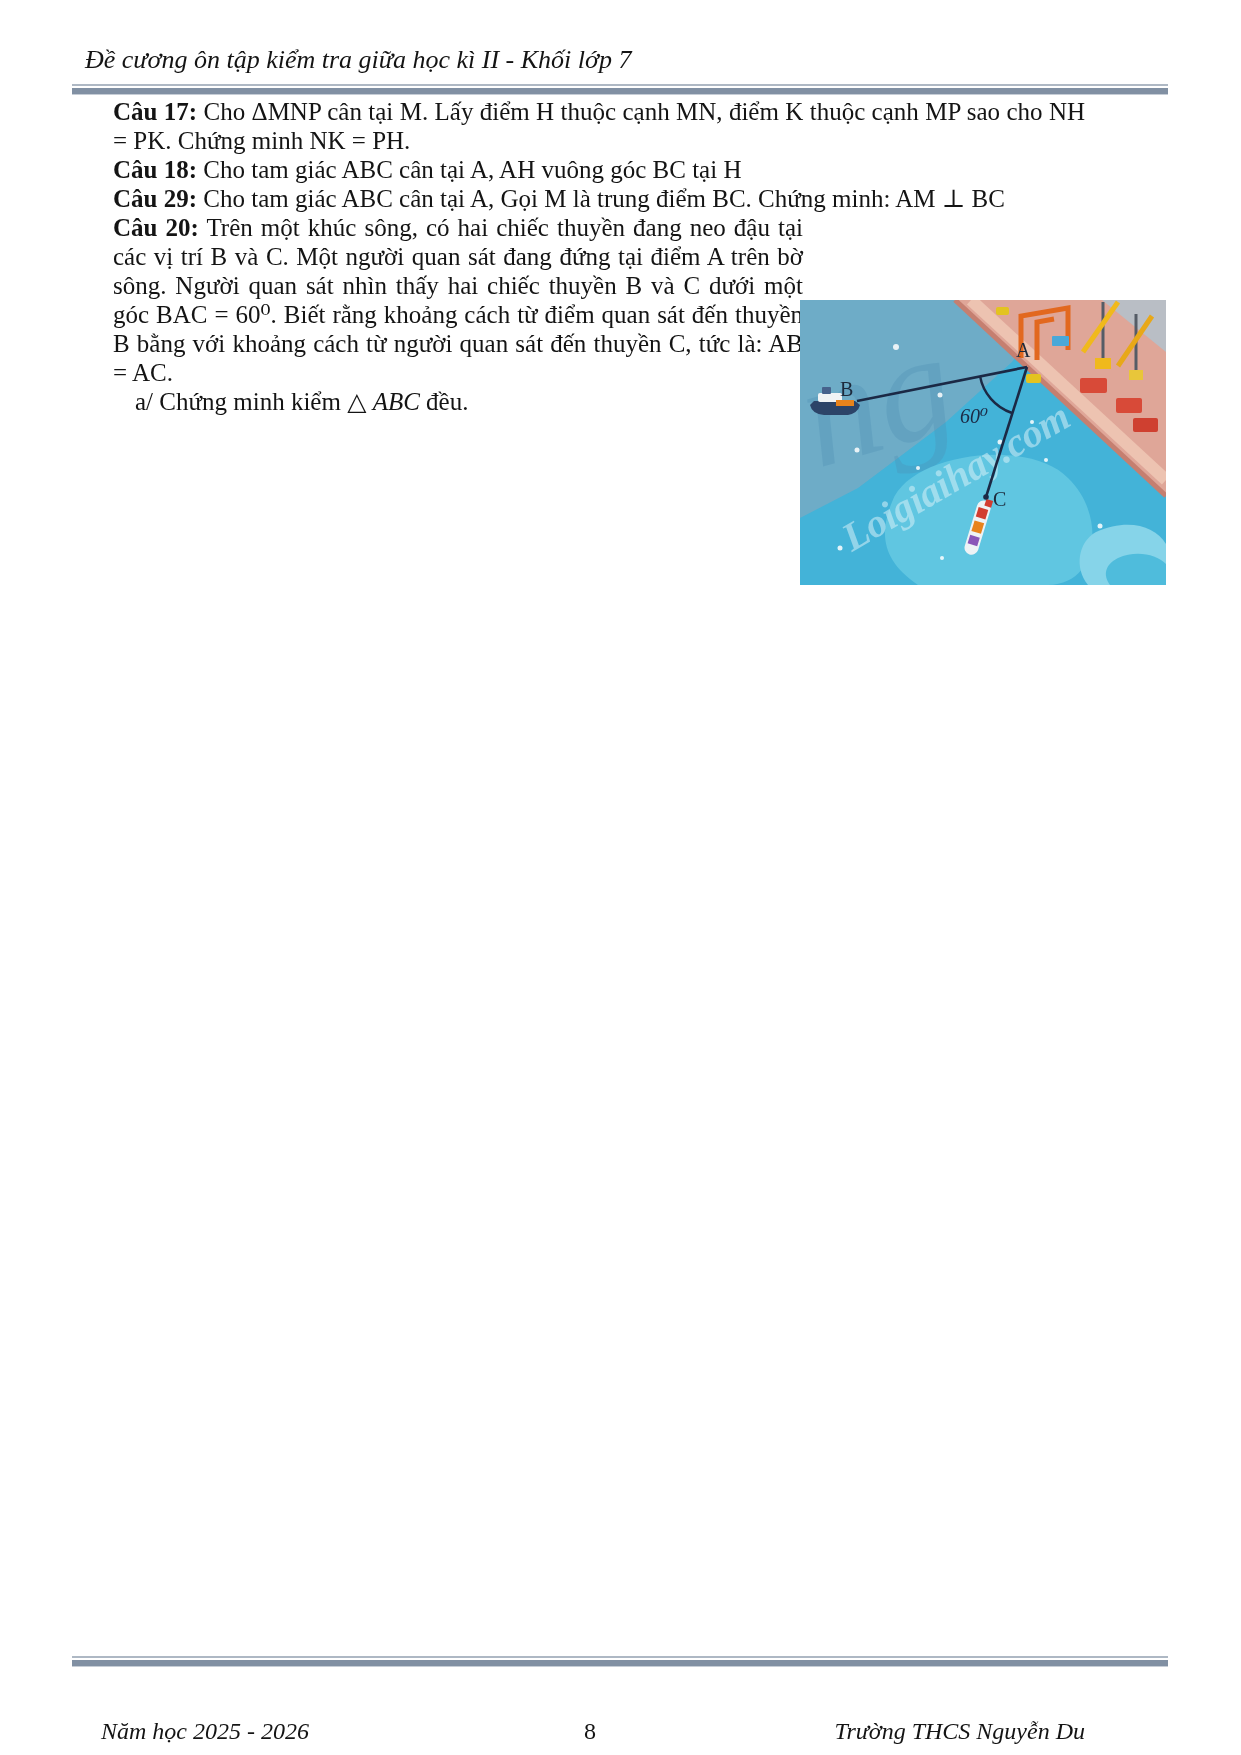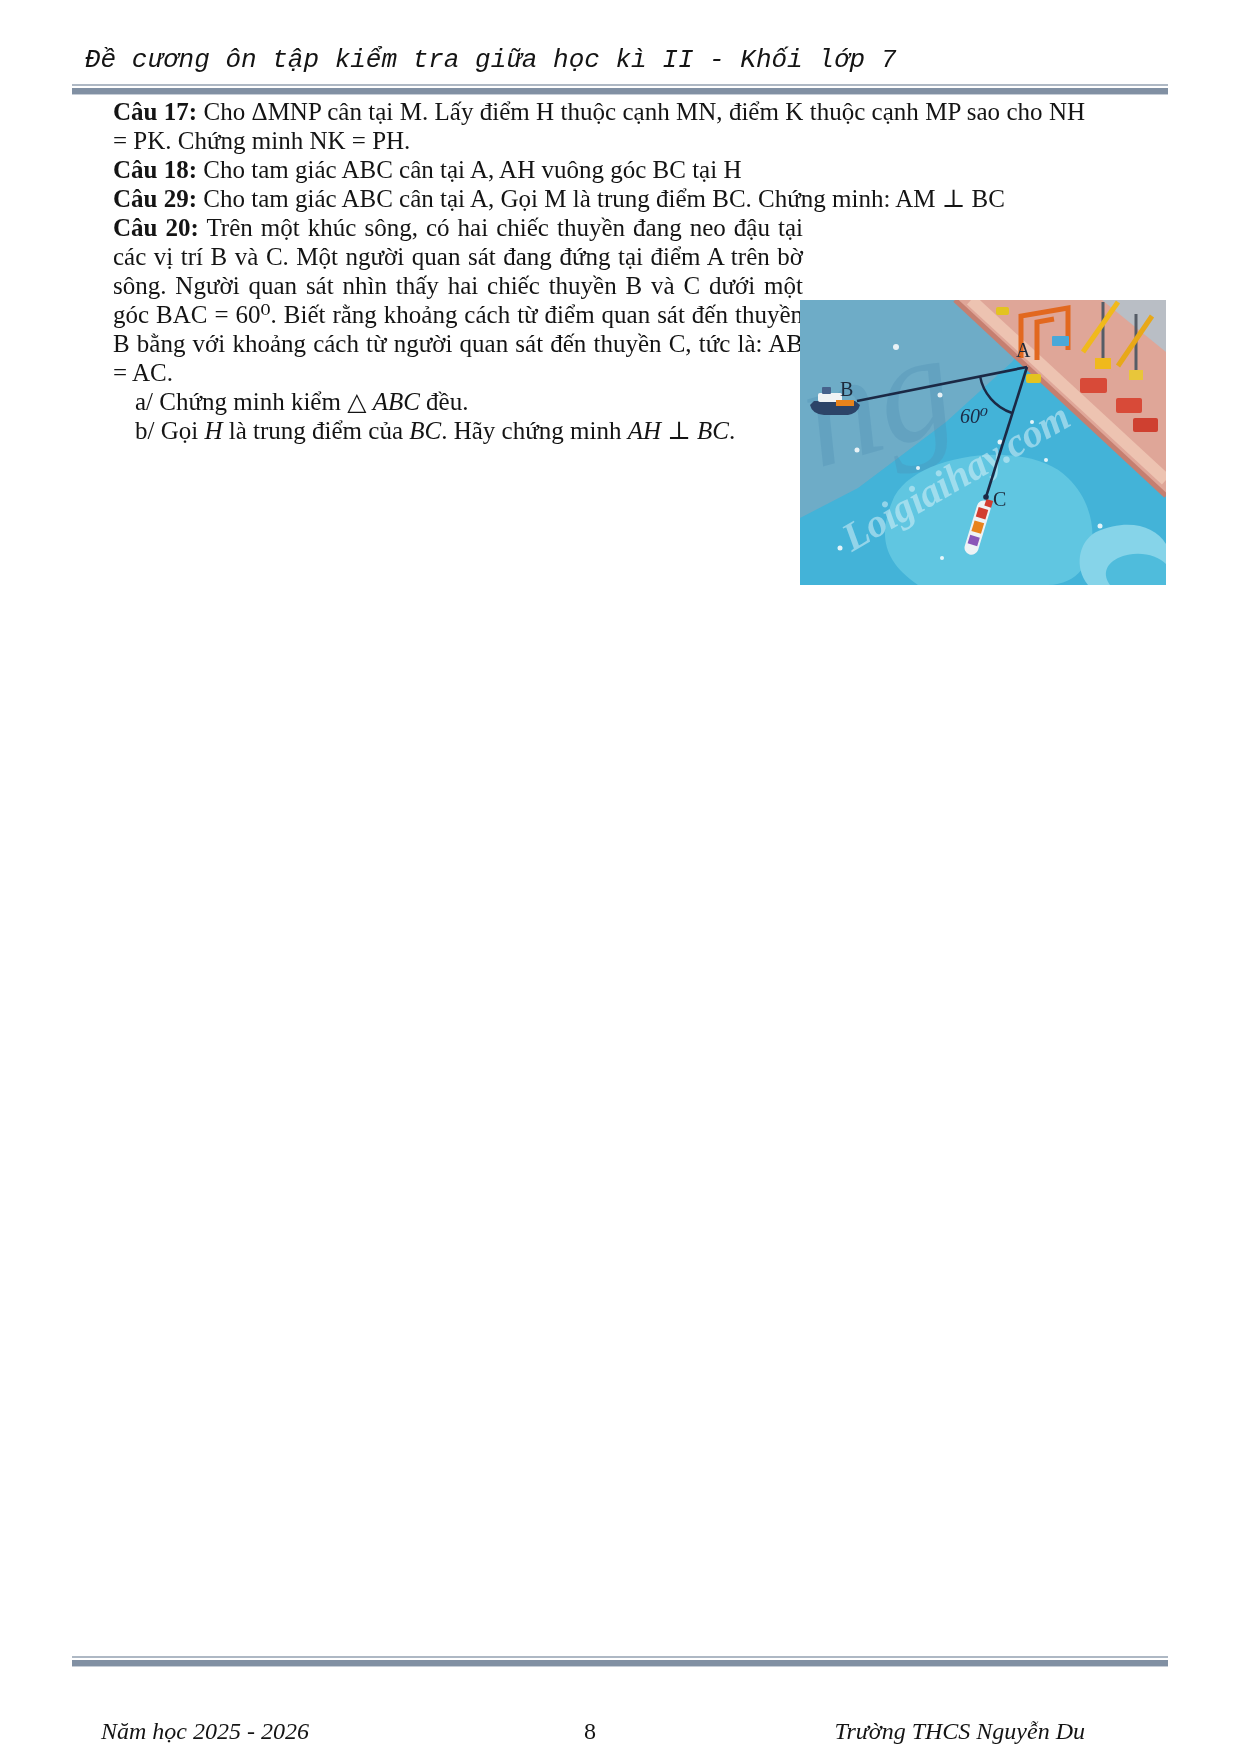--- a/index.html
+++ b/index.html
@@ -8,21 +8,21 @@
     width:1241px;height:1755px;
     margin:0 auto;
     background:#ffffff;
     font-family:"Liberation Serif","DejaVu Serif",serif;
     color:#141414;
     overflow:hidden;
   }
   
   .hdr-title{
     position:absolute;left:85px;top:44px;
-    font-style:italic;font-size:26px;line-height:32px;white-space:nowrap;font-family:Liberation Mono, monospace;
+    font-style:italic;font-size:26px;line-height:32px;white-space:nowrap;
   }
   .hrule{
     position:absolute;left:72px;width:1096px;height:12px;
     background:linear-gradient(to bottom,
       #aeb8c4 0px,#aeb8c4 2px,
       #ffffff 2px,#ffffff 4px,
       #8190a3 4px,#8190a3 10px,
       #c6cdd6 10px,#c6cdd6 11px,
       #ffffff 11px);
   }
@@ -65,21 +65,20 @@
 
   <div class="hdr-title">Đề cương ôn tập kiểm tra giữa học kì II - Khối lớp 7</div>
   <div class="hrule top"></div>
 
   <div class="main">
     <p class="justify"><b class="qlabel">Câu 17:</b><span> Cho ΔMNP cân tại M. Lấy điểm H thuộc cạnh MN, điểm K thuộc cạnh MP sao cho NH = PK. Chứng minh NK = PH.</span></p>
     <p><b class="qlabel">Câu 18:</b><span> Cho tam giác ABC cân tại A, AH vuông góc BC tại H</span></p>
     <p><b class="qlabel">Câu 29:</b><span> Cho tam giác ABC cân tại A, Gọi M là trung điểm BC. Chứng minh: AM ⊥ BC</span></p>
     <p class="justify narrow"><b class="qlabel">Câu 20:</b><span> Trên một khúc sông, có hai chiếc thuyền đang neo đậu tại các vị trí B và C. Một người quan sát đang đứng tại điểm A trên bờ sông. Người quan sát nhìn thấy hai chiếc thuyền B và C dưới một góc BAC = 60⁰. Biết rằng khoảng cách từ điểm quan sát đến thuyền B bằng với khoảng cách từ người quan sát đến thuyền C, tức là: AB = AC.</span></p>
     <p class="narrow indent"><span>a/ Chứng minh kiểm △ </span><span class="it">ABC</span><span> đều.</span></p>
-    <p class="narrow indent"><span>b/ Gọi </span><span class="it">H</span><span> là trung điểm của </span><span class="it">BC</span><span>. Hãy chứng minh </span><span class="it">AH</span><span> ⊥ </span><span class="it">BC</span><span>.</span></p>
     <p class="end-mark">------ HẾT-----</p>
   </div>
 
   <div class="figure">
     <svg viewBox="0 0 366 285" width="366" height="285">
 
       <rect x="0" y="0" width="366" height="285" fill="#43b3d8"></rect>
       <path d="M0,0 L258,0 L212,62 L146,122 L58,188 L0,218 Z" opacity="0.92" fill="#72abc6"></path>
       <text transform="translate(18,168) rotate(-16)" font-size="150" font-style="italic" fill="#4e8fb4" opacity="0.32">ng</text>
       <path d="M92,202 C110,152 230,138 268,178 C306,214 300,285 248,285 L118,285 C84,262 78,236 92,202 Z" fill="#60c6e1"></path>

